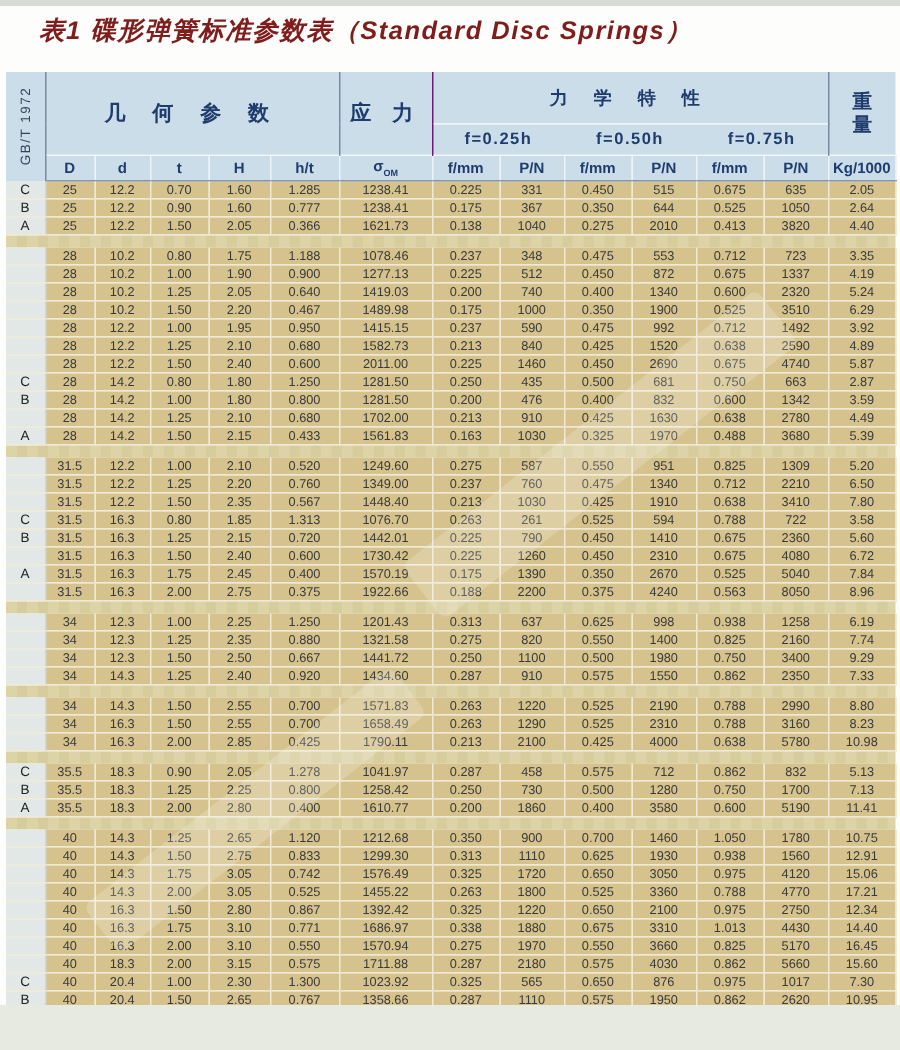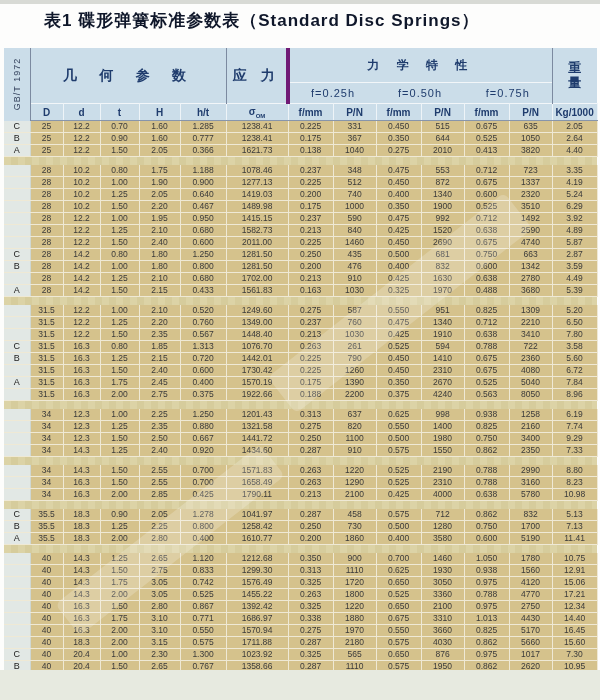--- a/index.html
+++ b/index.html
@@ -1,29 +1,29 @@
 <!DOCTYPE html>
 <html><head>
 <meta charset="utf-8">
 <style>
   html,body{margin:0;padding:0;}
   body{width:600px;height:700px;font-family:"Liberation Sans",sans-serif;background:#fff;overflow:hidden;}
   .sheet{position:relative;width:600px;height:700px;background:#fdfdfc;}
   .top-band{position:absolute;left:0;top:0;width:600px;height:4px;background:#d8dad5;}
   .footer-band{position:absolute;left:0;top:670px;width:600px;height:30px;background:#e7eae0;}
-  .title{position:absolute;left:44px;top:9px;font-size:17px;font-weight:bold;color:#0f172a;letter-spacing:1px;white-space:nowrap;}
+  .title{position:absolute;left:26px;top:9px;font-size:17px;font-weight:bold;color:#7f1d1d;letter-spacing:1px;white-space:nowrap;font-style:italic;}
   table.disc{position:absolute;left:4px;top:48px;width:593px;border-collapse:collapse;table-layout:fixed;}
   th,td{padding:0;margin:0;}
   
   thead th{background:#cbdde9;color:#1f3c6d;font-weight:bold;vertical-align:middle;text-align:center;}
   tr.h1 th{height:34px;}
-  tr.h2 th{height:20px;font-size:11px;letter-spacing:1px;font-weight:normal;border-top:1px solid #f2f6f9;}
+  tr.h2 th{height:20px;font-size:11px;letter-spacing:1px;font-weight:bold;border-top:1px solid #f2f6f9;}
   tr.h3 th{height:16px;font-size:10px;border-top:1px solid #f2f6f9;border-bottom:1px solid #8795ab;border-right:1px solid #eef4f8;}
-  th.big{font-size:14px;letter-spacing:7px;font-family:Liberation Mono, monospace;}
-  th.stress{font-size:14px;letter-spacing:5px;border-left:1px solid #7c8aa0;border-right:4px solid #701a75;}
+  th.big{font-size:14px;letter-spacing:7px;}
+  th.stress{font-size:14px;letter-spacing:5px;border-left:1px solid #7c8aa0;border-right:1px solid #701a75;}
   th.mech{font-size:12px;letter-spacing:7px;}
   th.weight{font-size:13px;line-height:1.15;border-left:1px solid #7c8aa0;}
   th.gbcell{position:relative;border-right:1px solid #7c8aa0;}
   .gbtext{position:absolute;left:50%;top:50%;transform:translate(-50%,-50%) rotate(-90deg);font-size:9px;font-weight:normal;color:#33415c;letter-spacing:1px;white-space:nowrap;}
   th.sigma{font-size:9px;}
   th.sigma sub{font-size:6px;}
   tr.h3 th.dk-l, tr.h2 th.dk-l{border-left:1px solid #7c8aa0;}
   
   tbody td{height:11px;font-size:8.5px;color:#3a3a3a;text-align:center;vertical-align:middle;background:#d5c28c;border-right:1px solid #efe9d5;border-bottom:1px solid #efe9d5;line-height:11px;}
   tbody td.lbl{background:#e2e8e5;color:#222;font-size:9px;border-right:1px solid #cfd8d4;}

